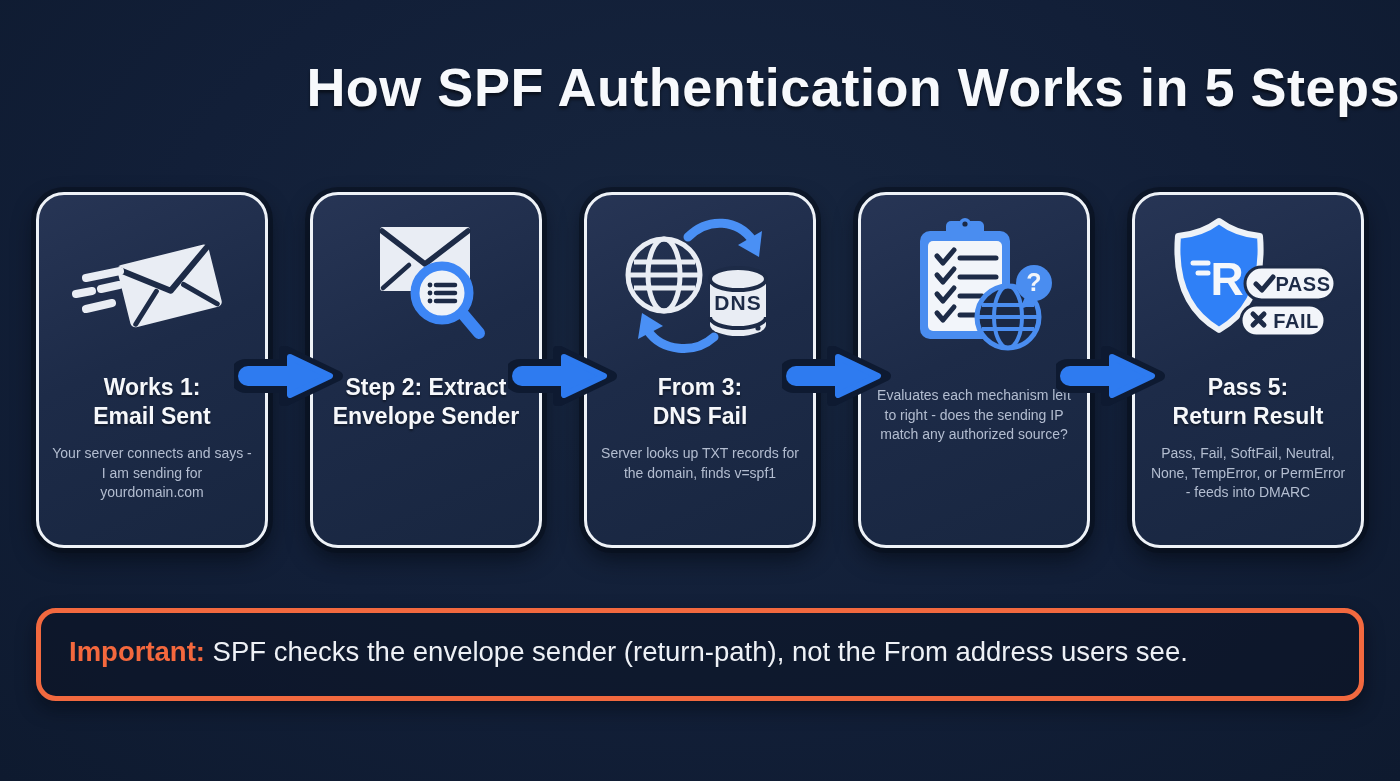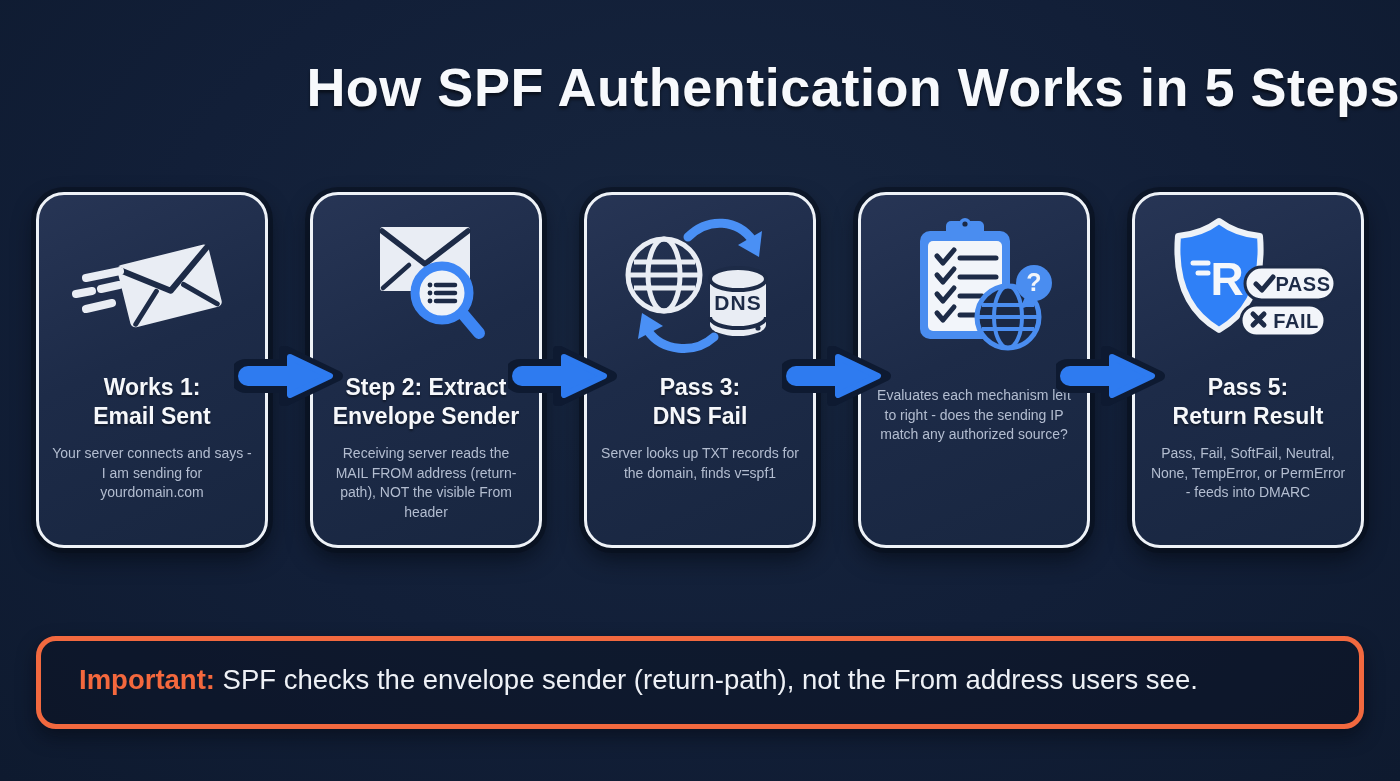--- a/index.html
+++ b/index.html
@@ -60,26 +60,26 @@
   .arrow{
     position:absolute;
     top:154px;
     width:110px;height:60px;
     z-index:5;
   }
   .arrow-1{left:198px;} .arrow-2{left:472px;} .arrow-3{left:746px;} .arrow-4{left:1020px;}
   .callout{
     box-sizing:border-box;
     width:1328px;
-    margin:88px auto 0;
+    margin:60px auto 0;
     border:5px solid #f2693f;
     border-radius:20px;
     background:rgba(10,18,34,.45);
     box-shadow:0 8px 18px rgba(3,7,15,.5);
-    padding:21px 38px 25px;
+    padding:21px 28px 25px;
   }
   .callout p{
     margin:0;
     font-size:27.5px;
     line-height:1.33;
     color:#eef1f6;
   }
   .callout-label{
     color:#f4683d;
     font-weight:bold;
@@ -134,21 +134,20 @@
             <circle cx="92" cy="84" r="2.4"></circle>
             <circle cx="92" cy="92" r="2.4"></circle>
         </g>
         <line x1="125" y1="105" x2="141" y2="124" stroke="#3d86f5" stroke-width="12" stroke-linecap="round"></line>
       </svg>
     </div>
     <div class="card-title">
       <span>Step 2: Extract</span>
       <span>Envelope Sender</span>
     </div>
-    <p class="card-desc">Receiving server reads the MAIL FROM address (return-path), NOT the visible From header</p>
   </div>
 
   <div class="card">
     <div class="icon-area">
       <svg width="180" height="150" viewBox="0 0 180 150">
         <g fill="none" stroke="#e9edf4" stroke-width="5">
           <circle cx="54" cy="66" r="36"></circle>
           <ellipse cx="54" cy="66" rx="16" ry="36"></ellipse>
           <line x1="24" y1="53" x2="85" y2="53"></line>
           <line x1="18" y1="66" x2="90" y2="66"></line>
@@ -159,21 +158,21 @@
         <path d="M100 108 a28 11 0 0 0 56 0" fill="none" stroke="#1d2b47" stroke-width="4"></path>
         <text x="128" y="101" text-anchor="middle" font-size="21" font-weight="bold" fill="#1d2b47" letter-spacing="1">DNS</text>
         <circle cx="148" cy="119" r="2.6" fill="#1d2b47"></circle>
         <path d="M78 28 C 98 8, 128 10, 143 32" fill="none" stroke="#4a90f5" stroke-width="9" stroke-linecap="round"></path>
         <path d="M152 22 L149 48 L128 36 Z" fill="#4a90f5"></path>
         <path d="M104 128 C 84 146, 52 142, 38 122" fill="none" stroke="#4a90f5" stroke-width="9" stroke-linecap="round"></path>
         <path d="M28 130 L32 104 L53 117 Z" fill="#4a90f5"></path>
       </svg>
     </div>
     <div class="card-title">
-      <span>Pass 3:</span>
+      <span>From 3:</span>
       <span>DNS Fail</span>
     </div>
     <p class="card-desc">Server looks up TXT records for the domain, finds v=spf1</p>
   </div>
 
   <div class="card">
     <div class="icon-area">
       <svg width="180" height="150" viewBox="0 0 180 150">
         <rect x="36" y="22" width="90" height="108" rx="10" fill="#4a8df0"></rect>
         <rect x="44" y="32" width="74" height="90" rx="5" fill="#f2f5fa"></rect>

